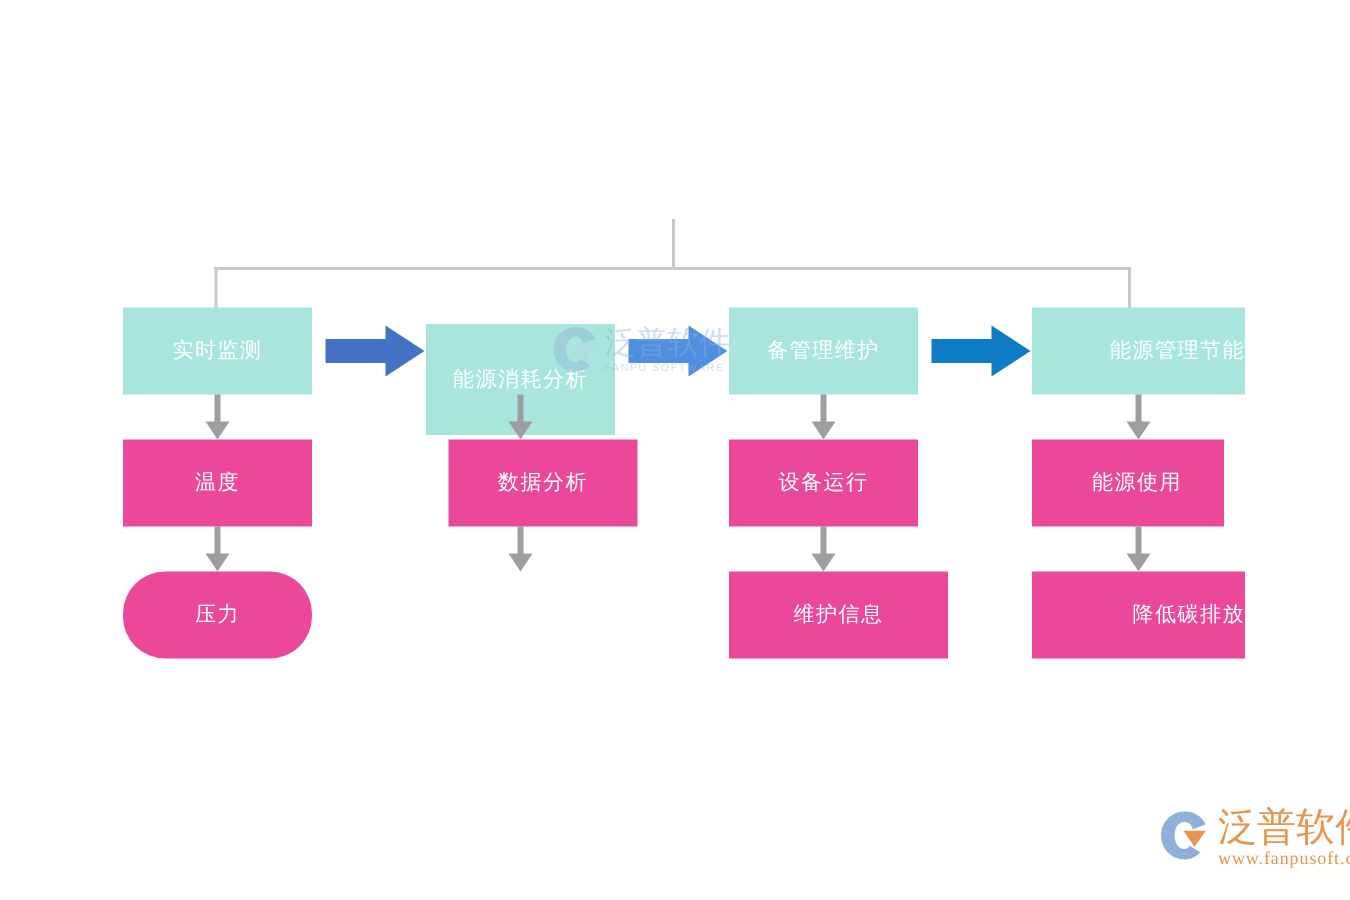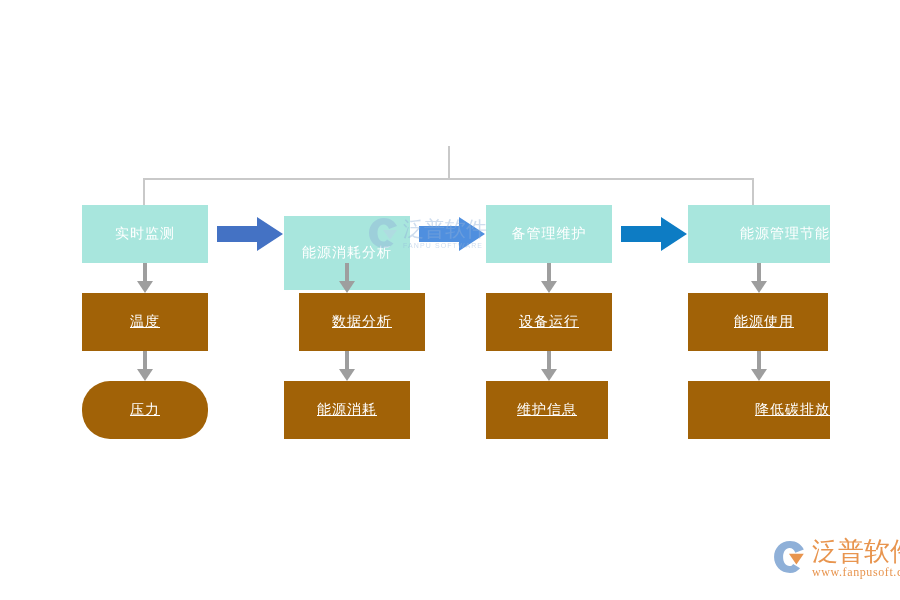--- a/index.html
+++ b/index.html
@@ -56,21 +56,21 @@
     display: flex;
     align-items: center;
     justify-content: center;
     color: #ffffff;
     font-size: 14px;
     letter-spacing: 1px;
     white-space: nowrap;
     box-sizing: border-box;
   }
   .node.teal  { background: #a8e6dd; }
-  .node.blue  { background: #a16207; text-decoration: underline; }
+  .node.blue  { background: #ec4899; }
 
   
   .varrow {
     position: absolute;
     width: 16px;
     height: 30px;
   }
   .varrow .shaft {
     position: absolute;
     left: 6px;
@@ -223,60 +223,57 @@
     <div class="shaft"></div>
       <div class="head"></div>
   </div>
   <div class="node blue" style="left:299px; top:293px; width:126px; height:58px;">
     <span>数据分析</span>
   </div>
   <div class="varrow" style="left:339px; top:351px;">
     <div class="shaft"></div>
       <div class="head"></div>
   </div>
-  <div class="node blue" style="left:284px; top:381px; width:126px; height:58px;">
-    <span>能源消耗</span>
-  </div>
 
   <div class="harrow" style="left:419px; top:217px; color:#4f8fdf;">
     <div class="bar" style="background:#4f8fdf;"></div>
     <div class="tip"></div>
   </div>
 
   <div class="node teal" style="left:486px; top:205px; width:126px; height:58px;">
     <span>备管理维护</span>
   </div>
   <div class="varrow" style="left:541px; top:263px;">
     <div class="shaft"></div>
       <div class="head"></div>
   </div>
   <div class="node blue" style="left:486px; top:293px; width:126px; height:58px;">
     <span>设备运行</span>
   </div>
   <div class="varrow" style="left:541px; top:351px;">
     <div class="shaft"></div>
       <div class="head"></div>
   </div>
-  <div class="node blue" style="left:486px; top:381px; width:122px; height:58px;">
+  <div class="node blue" style="left:486px; top:381px; width:146px; height:58px;">
     <span>维护信息</span>
   </div>
 
   <div class="harrow" style="left:621px; top:217px; color:#0d7cc4;">
     <div class="bar" style="background:#0d7cc4;"></div>
     <div class="tip"></div>
   </div>
 
   <div class="node teal" style="left:688px; top:205px; width:142px; height:58px;justify-content:flex-end;">
     <span>能源管理节能</span>
   </div>
   <div class="varrow" style="left:751px; top:263px;">
     <div class="shaft"></div>
       <div class="head"></div>
   </div>
-  <div class="node blue" style="left:688px; top:293px; width:140px; height:58px;padding-left:12px;">
+  <div class="node blue" style="left:688px; top:293px; width:128px; height:58px;padding-left:12px;">
     <span>能源使用</span>
   </div>
   <div class="varrow" style="left:751px; top:351px;">
     <div class="shaft"></div>
       <div class="head"></div>
   </div>
   <div class="node blue" style="left:688px; top:381px; width:142px; height:58px;justify-content:flex-end;">
     <span>降低碳排放</span>
   </div>
 

